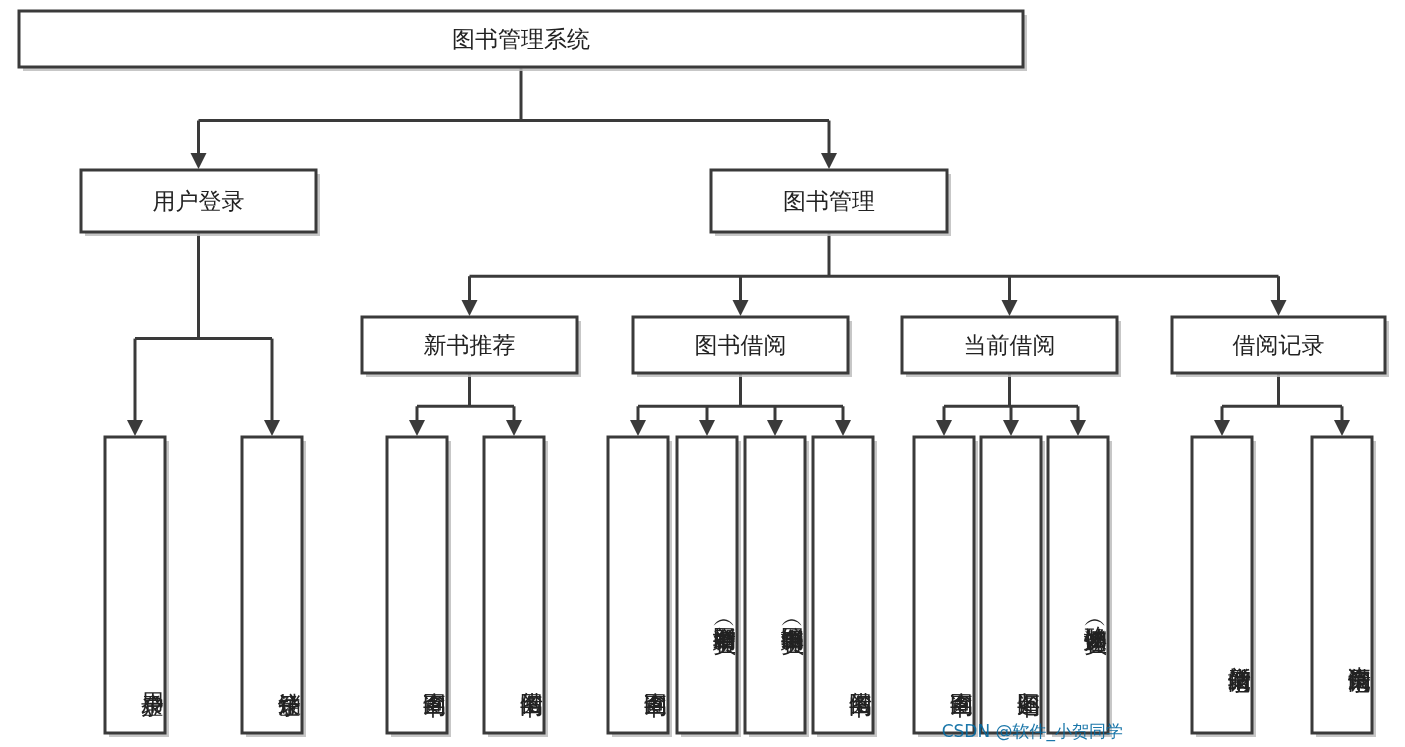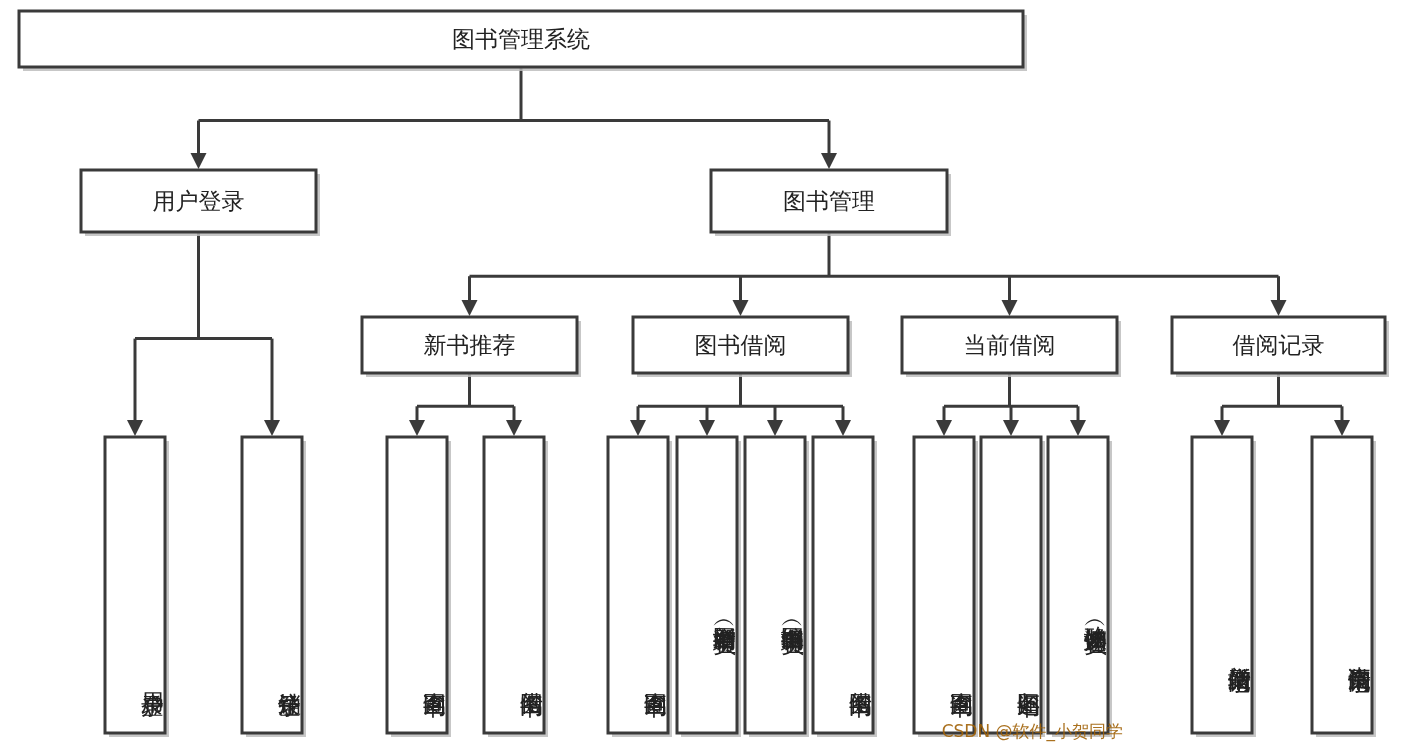--- a/index.html
+++ b/index.html
@@ -62,21 +62,21 @@
     justify-content: center;
     pointer-events: none;
     white-space: nowrap;
   }
   .watermark {
     position: absolute;
     right: 8px;
     bottom: 4px;
     font-family: "DejaVu Sans", "Liberation Sans", sans-serif;
     font-size: 17px;
-    color: #a16207;
+    color: #0369a1;
     opacity: 0.9;
     white-space: nowrap;
   }
 </style>
 </head>
 <body>
 
 <div id="diagram-root">
   <svg id="flowchart" viewBox="0 0 1405 747">
     <g id="edges-layer">

